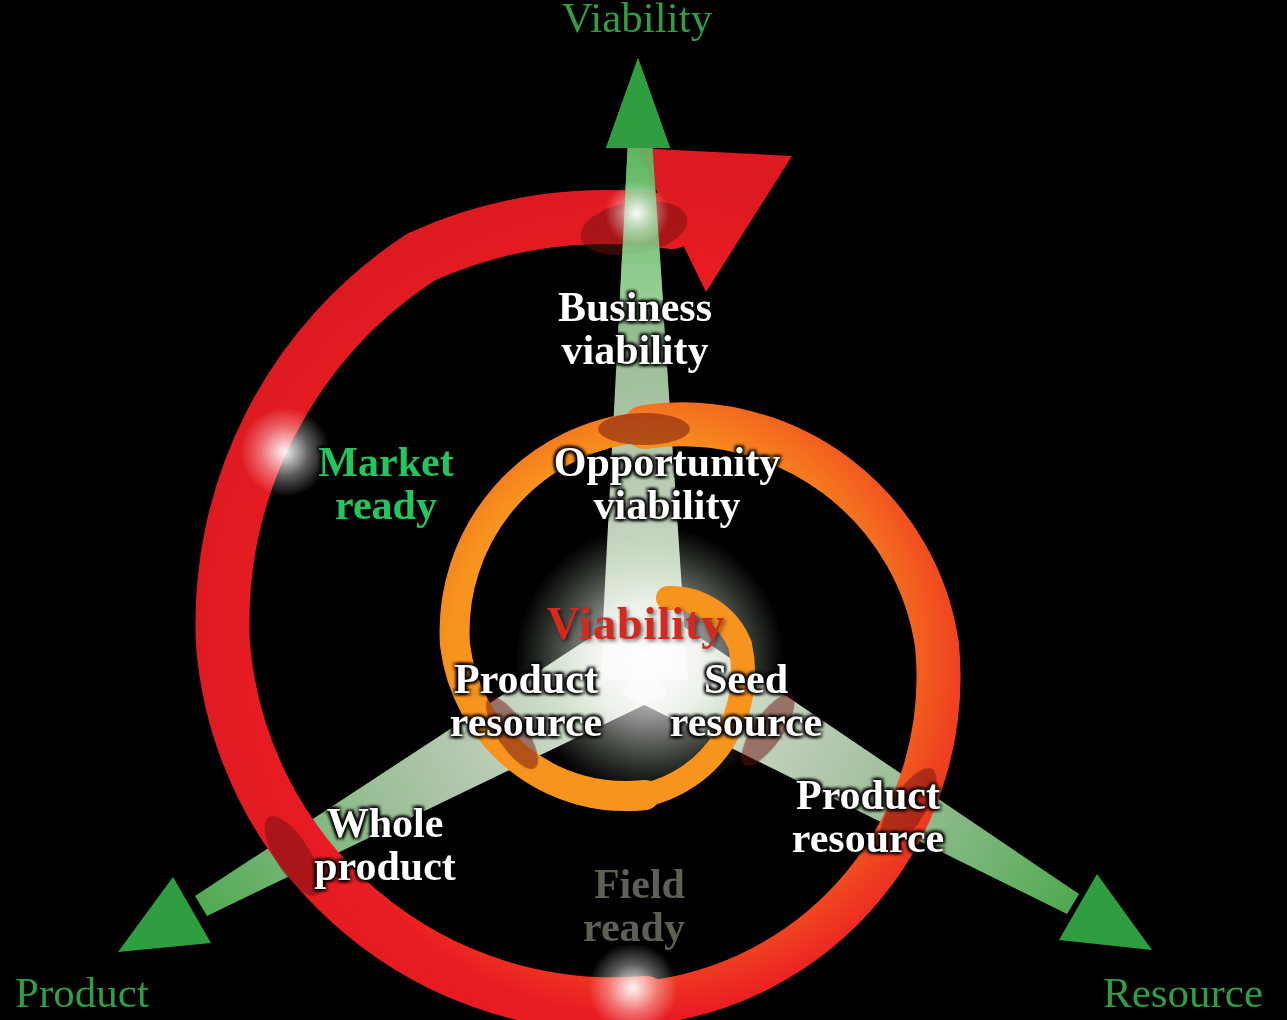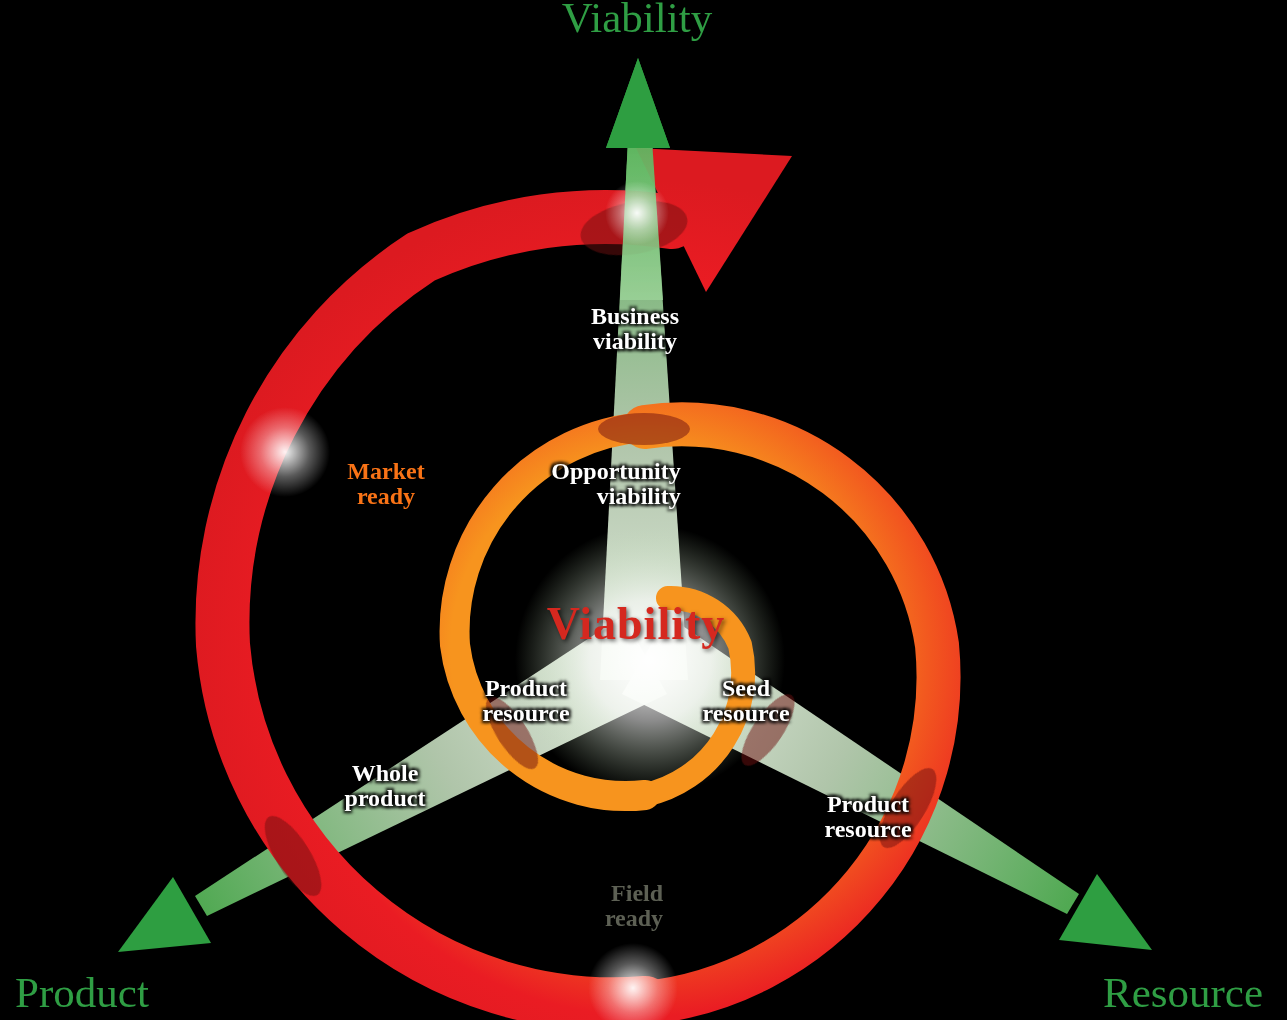--- a/index.html
+++ b/index.html
@@ -19,42 +19,42 @@
   }
   svg.diagram {
     position: absolute;
     left: 0; top: 0;
   }
   .lbl {
     position: absolute;
     transform: translate(-50%, -50%);
     text-align: center;
     font-weight: bold;
-    font-size: 24px;
+    font-size: 42px;
     line-height: 1.03;
     color: #ffffff;
     white-space: nowrap;
     text-shadow: 2px 2px 3px rgba(0,0,0,0.95), -2px 2px 3px rgba(0,0,0,0.95),
                  2px -2px 3px rgba(0,0,0,0.95), -2px -2px 3px rgba(0,0,0,0.95);
     z-index: 5;
   }
   .lbl .ln { display: block; }
   .lbl.axis {
     font-weight: normal;
     font-size: 43px;
     color: #2f9e44;
     text-shadow: none;
   }
   .lbl.founders {
     font-size: 46px;
     color: #d5281f;
     letter-spacing: 1px;
     text-shadow: 2px 2px 4px rgba(0,0,0,0.6);
   }
-  .lbl.gray      { color: #f97316; }
+  .lbl.gray      { color: #22c55e; }
   .lbl.darkgray  { color: #5d6054; text-align: right; }
 </style>
 </head>
 <body>
 
 <div class="stage">
 
   <svg class="diagram" width="1287" height="1020" viewBox="0 0 1287 1020">
     <defs>
       <radialGradient id="spiralGrad" gradientUnits="userSpaceOnUse" cx="648" cy="650" r="470">
@@ -146,41 +146,41 @@
   <div class="lbl axis" style="left:82px; top:993px;">Product</div>
   <div class="lbl axis" style="left:1183px; top:993px;">Resource</div>
 
   <div class="lbl founders" style="left:636px; top:624px;">Viability</div>
 
   <div class="lbl" style="left:635px; top:329px;">
     <span class="ln">Business</span>
     <span class="ln">viability</span>
   </div>
 
-  <div class="lbl" style="left:616px; top:484px;text-align:right;">
+  <div class="lbl" style="left:667px; top:484px;">
     <span class="ln">Opportunity</span>
     <span class="ln">viability</span>
   </div>
 
   <div class="lbl gray" style="left:386px; top:484px;">
     <span class="ln">Market</span>
     <span class="ln">ready</span>
   </div>
 
   <div class="lbl" style="left:526px; top:701px;">
     <span class="ln">Product</span>
     <span class="ln">resource</span>
   </div>
 
   <div class="lbl" style="left:746px; top:701px;text-align:center;">
     <span class="ln">Seed</span>
     <span class="ln">resource</span>
   </div>
 
-  <div class="lbl" style="left:385px; top:786px;">
+  <div class="lbl" style="left:385px; top:845px;">
     <span class="ln">Whole</span>
     <span class="ln">product</span>
   </div>
 
   <div class="lbl" style="left:868px; top:817px;">
     <span class="ln">Product</span>
     <span class="ln">resource</span>
   </div>
 
   <div class="lbl darkgray" style="left:634px; top:906px;">

